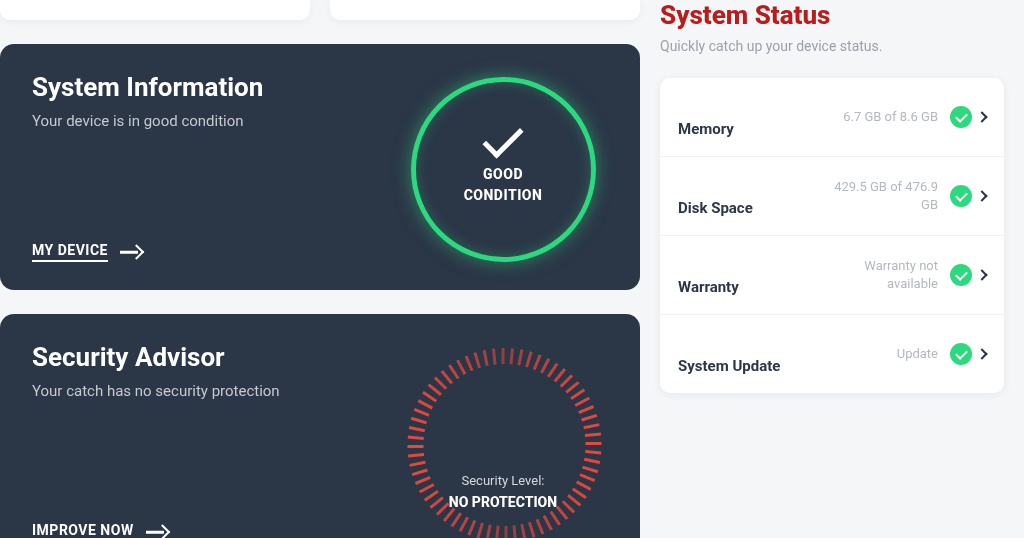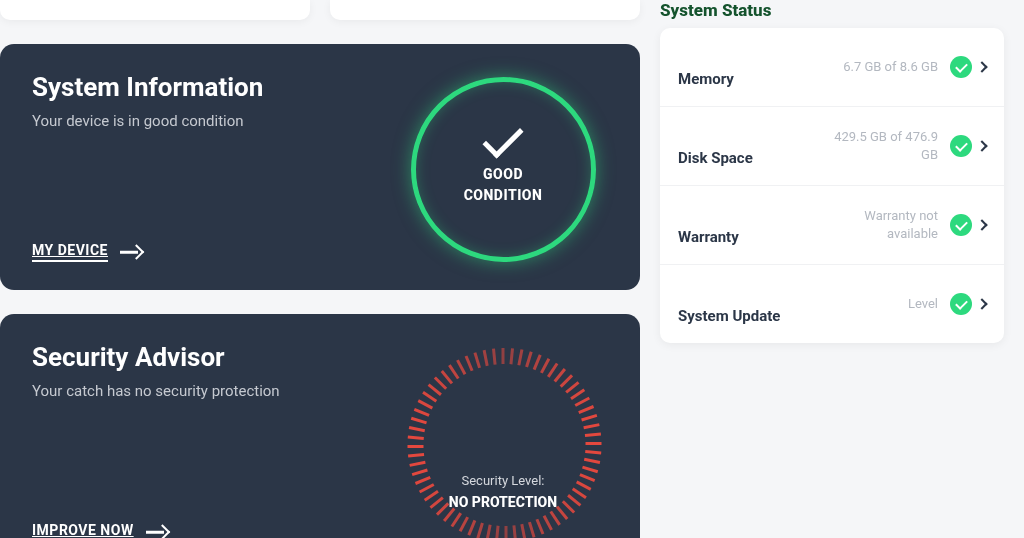--- a/index.html
+++ b/index.html
@@ -58,21 +58,20 @@
       bottom: 28px;
       left: 32px;
       display: flex;
       align-items: center;
       gap: 12px;
       color: #fff;
       font-weight: 700;
       font-size: 14px;
       letter-spacing: 0.5px;
       cursor: pointer;
-      text-decoration: underline;
     }
     .cta-link span {
       border-bottom: 2px solid #fff;
       padding-bottom: 2px;
     }
     .arrow-icon {
       width: 22px;
       height: 14px;
       position: relative;
     }
@@ -171,22 +170,22 @@
     .ring-inner .lbl2 {
       color: #fff;
       font-size: 14px;
       font-weight: 800;
     }
     
     .status-header {
       padding-top: 0;
     }
     .status-header h1 {
-      color: #14532d;
-      font-size: 17px;
+      color: #b91c1c;
+      font-size: 26px;
       font-weight: 800;
       margin-bottom: 8px;
     }
     .status-header p {
       color: #9ba1ac;
       font-size: 14px;
       margin-bottom: 24px;
     }
     .status-list {
       background: #fff;
@@ -355,20 +354,21 @@
     <div class="cta-link">
       <span>IMPROVE NOW</span>
       <div class="arrow-icon"></div>
     </div>
   </div>
 </div>
 
 <div class="right-column">
   <div class="status-header">
     <h1>System Status</h1>
+    <p>Quickly catch up your device status.</p>
   </div>
   <div class="status-list">
     <div class="status-row">
       <div class="label">Memory</div>
       <div class="value">6.7 GB of 8.6 GB</div>
       <div class="check-badge"></div>
       <div class="chevron"></div>
     </div>
     <div class="status-row">
       <div class="label">Disk Space</div>
@@ -377,18 +377,18 @@
       <div class="chevron"></div>
     </div>
     <div class="status-row">
       <div class="label">Warranty</div>
       <div class="value">Warranty not available</div>
       <div class="check-badge"></div>
       <div class="chevron"></div>
     </div>
     <div class="status-row">
       <div class="label">System Update</div>
-      <div class="value">Level</div>
+      <div class="value">Update</div>
       <div class="check-badge"></div>
       <div class="chevron"></div>
     </div>
   </div>
 </div>
 
 </body></html>

